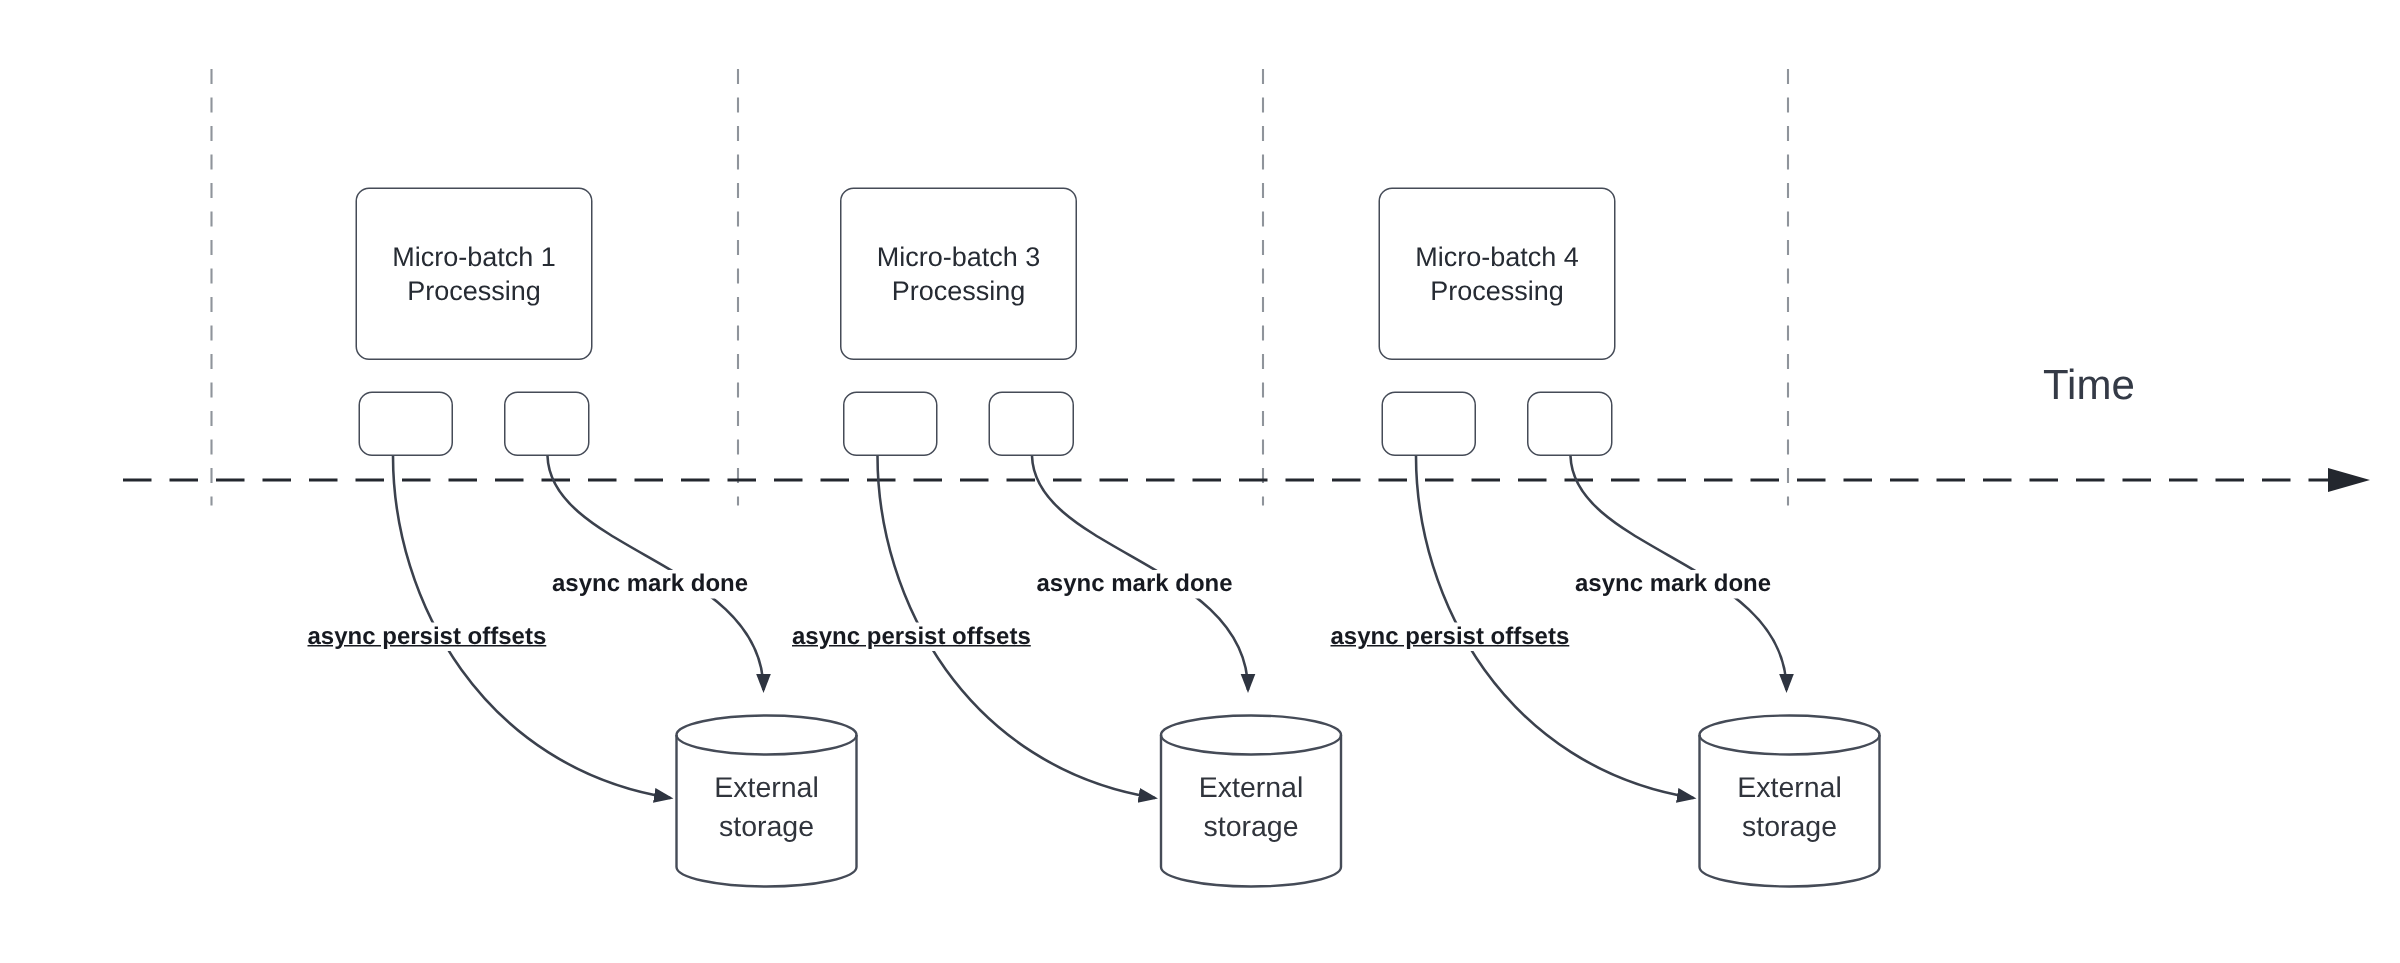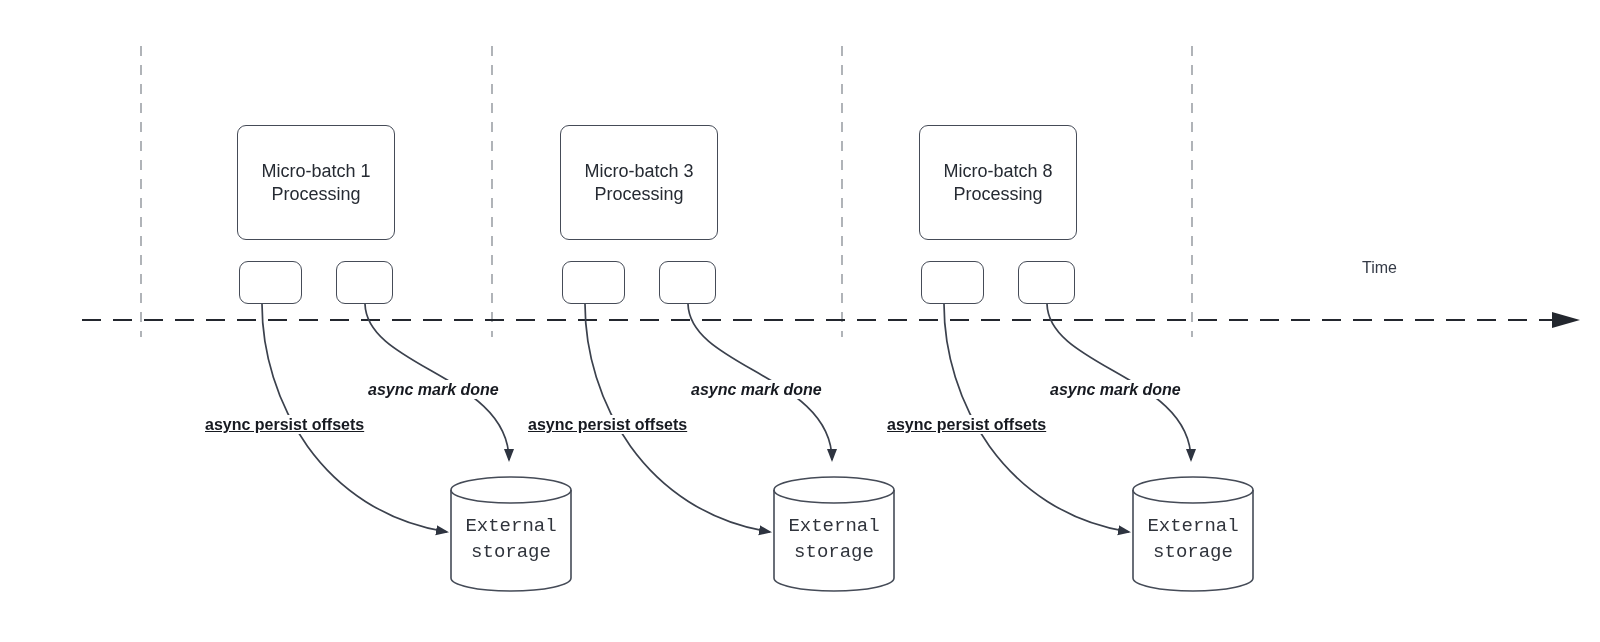--- a/index.html
+++ b/index.html
@@ -54,35 +54,34 @@
     position: absolute;
     font-size: 16px;
     font-weight: bold;
     line-height: 17px;
     color: #171a21;
     background: #ffffff;
     white-space: nowrap;
     padding: 1px 2px;
   }
   .async-label.persist { left: -34px; top: 415px; text-decoration: underline; }
-  .async-label.done    { left: 129px; top: 380px; font-style: italic; }
+  .async-label.done    { left: 129px; top: 380px; }
   .storage-label {
     position: absolute;
     left: 214px; top: 513px;
     width: 120px;
     text-align: center;
     font-size: 19px;
     line-height: 26px;
     color: #30343c;
-    font-family: Liberation Mono, monospace;
   }
   .time-label {
     position: absolute;
-    left: 1362px; top: 259px;
-    font-size: 16px;
+    left: 1362px; top: 241px;
+    font-size: 28px;
     color: #343a46;
   }
 </style>
 </head>
 <body>
 
 <div class="canvas">
 
   <svg class="shapes-layer" width="1600" height="642" viewBox="0 0 1600 642" xmlns="http://www.w3.org/2000/svg">
     <defs>
@@ -129,21 +128,21 @@
     </div>
     <div class="small-box left"></div>
     <div class="small-box right"></div>
     <div class="async-label done">async mark done</div>
     <div class="async-label persist">async persist offsets</div>
     <div class="storage-label">External storage</div>
   </div>
 
   <div class="batch-group" style="left:919px">
     <div class="main-box">
-      <span>Micro-batch 8</span>
+      <span>Micro-batch 4</span>
       <span>Processing</span>
     </div>
     <div class="small-box left"></div>
     <div class="small-box right"></div>
     <div class="async-label done">async mark done</div>
     <div class="async-label persist">async persist offsets</div>
     <div class="storage-label">External storage</div>
   </div>
 
   <div class="time-label">Time</div>

